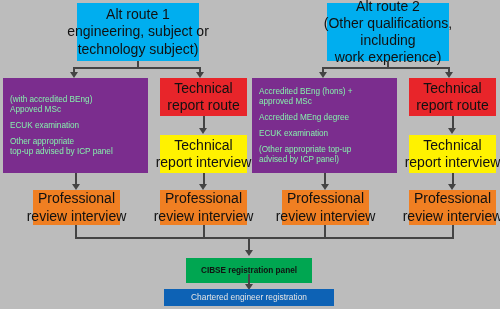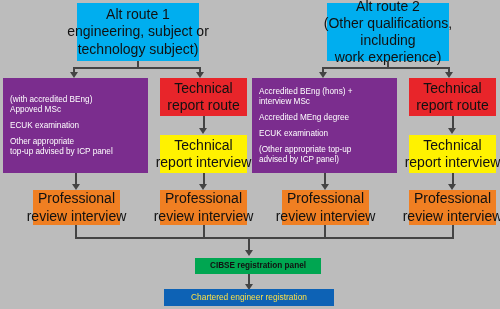--- a/index.html
+++ b/index.html
@@ -17,26 +17,26 @@
     display:flex;
     flex-direction:column;
     justify-content:center;
     color:#111;
     line-height:1.22;
   }
   .box.center{align-items:center;text-align:center;}
   .box.left{align-items:flex-start;text-align:left;padding-left:7px;padding-right:5px;}
 
   .cyan  {background:#00aeef;}
-  .purple{background:#7b2d8e;color:#ffffff;}
+  .purple{background:#7b2d8e;color:#86efac;}
   .red   {background:#e8252a;}
   .yellow{background:#fff200;}
   .orange{background:#f07f22;}
   .green {background:#00a651;}
-  .blue  {background:#0d62b5;color:#fde047;}
+  .blue  {background:#0d62b5;color:#e5e5e5;}
 
   .ln{font-size:14px;white-space:nowrap;}
   .purple .para{margin-bottom:6px;}
   .purple .para:last-child{margin-bottom:0;}
   .purple .ln{font-size:8.2px;}
   .green .ln{font-size:8.2px;font-weight:bold;}
   .blue .ln{font-size:8.4px;}
 
   
   .conn{position:absolute;background:#444444;}
@@ -92,21 +92,21 @@
     </div>
     <div class="para">
       <div class="ln">Other appropriate</div>
       <div class="ln">top-up advised by ICP panel</div>
     </div>
   </div>
 
   <div class="box purple left" style="left:252px;top:78px;width:145px;height:95px;">
     <div class="para">
       <div class="ln">Accredited BEng (hons) +</div>
-      <div class="ln">interview MSc</div>
+      <div class="ln">approved MSc</div>
     </div>
     <div class="para">
       <div class="ln">Accredited MEng degree</div>
     </div>
     <div class="para">
       <div class="ln">ECUK examination</div>
     </div>
     <div class="para">
       <div class="ln">(Other appropriate top-up</div>
       <div class="ln">advised by ICP panel)</div>
@@ -171,21 +171,21 @@
   </div>
 
   <div class="conn vline" style="left:75px;top:225px;width:2px;height:14px;"></div>
   <div class="conn vline" style="left:202.5px;top:225px;width:2px;height:14px;"></div>
   <div class="conn vline" style="left:324px;top:225px;width:2px;height:14px;"></div>
   <div class="conn vline" style="left:451.5px;top:225px;width:2px;height:14px;"></div>
   <div class="conn hline" style="left:75px;top:237px;width:378.5px;height:2px;"></div>
   <div class="conn vline" style="left:248px;top:237px;width:2px;height:15px;"></div>
   <div class="arrow" style="left:244.5px;top:250px;"></div>
 
-  <div class="box green center" style="left:195px;top:258px;width:126px;height:16px;">
+  <div class="box green center" style="left:186px;top:258px;width:126px;height:25px;">
     <div class="ln">CIBSE registration panel</div>
   </div>
 
   <div class="conn vline" style="left:248px;top:274px;width:2px;height:12px;"></div>
   <div class="arrow" style="left:244.5px;top:284px;"></div>
 
   <div class="box blue center" style="left:164px;top:289px;width:170px;height:17px;">
     <div class="ln">Chartered engineer registration</div>
   </div>
 

